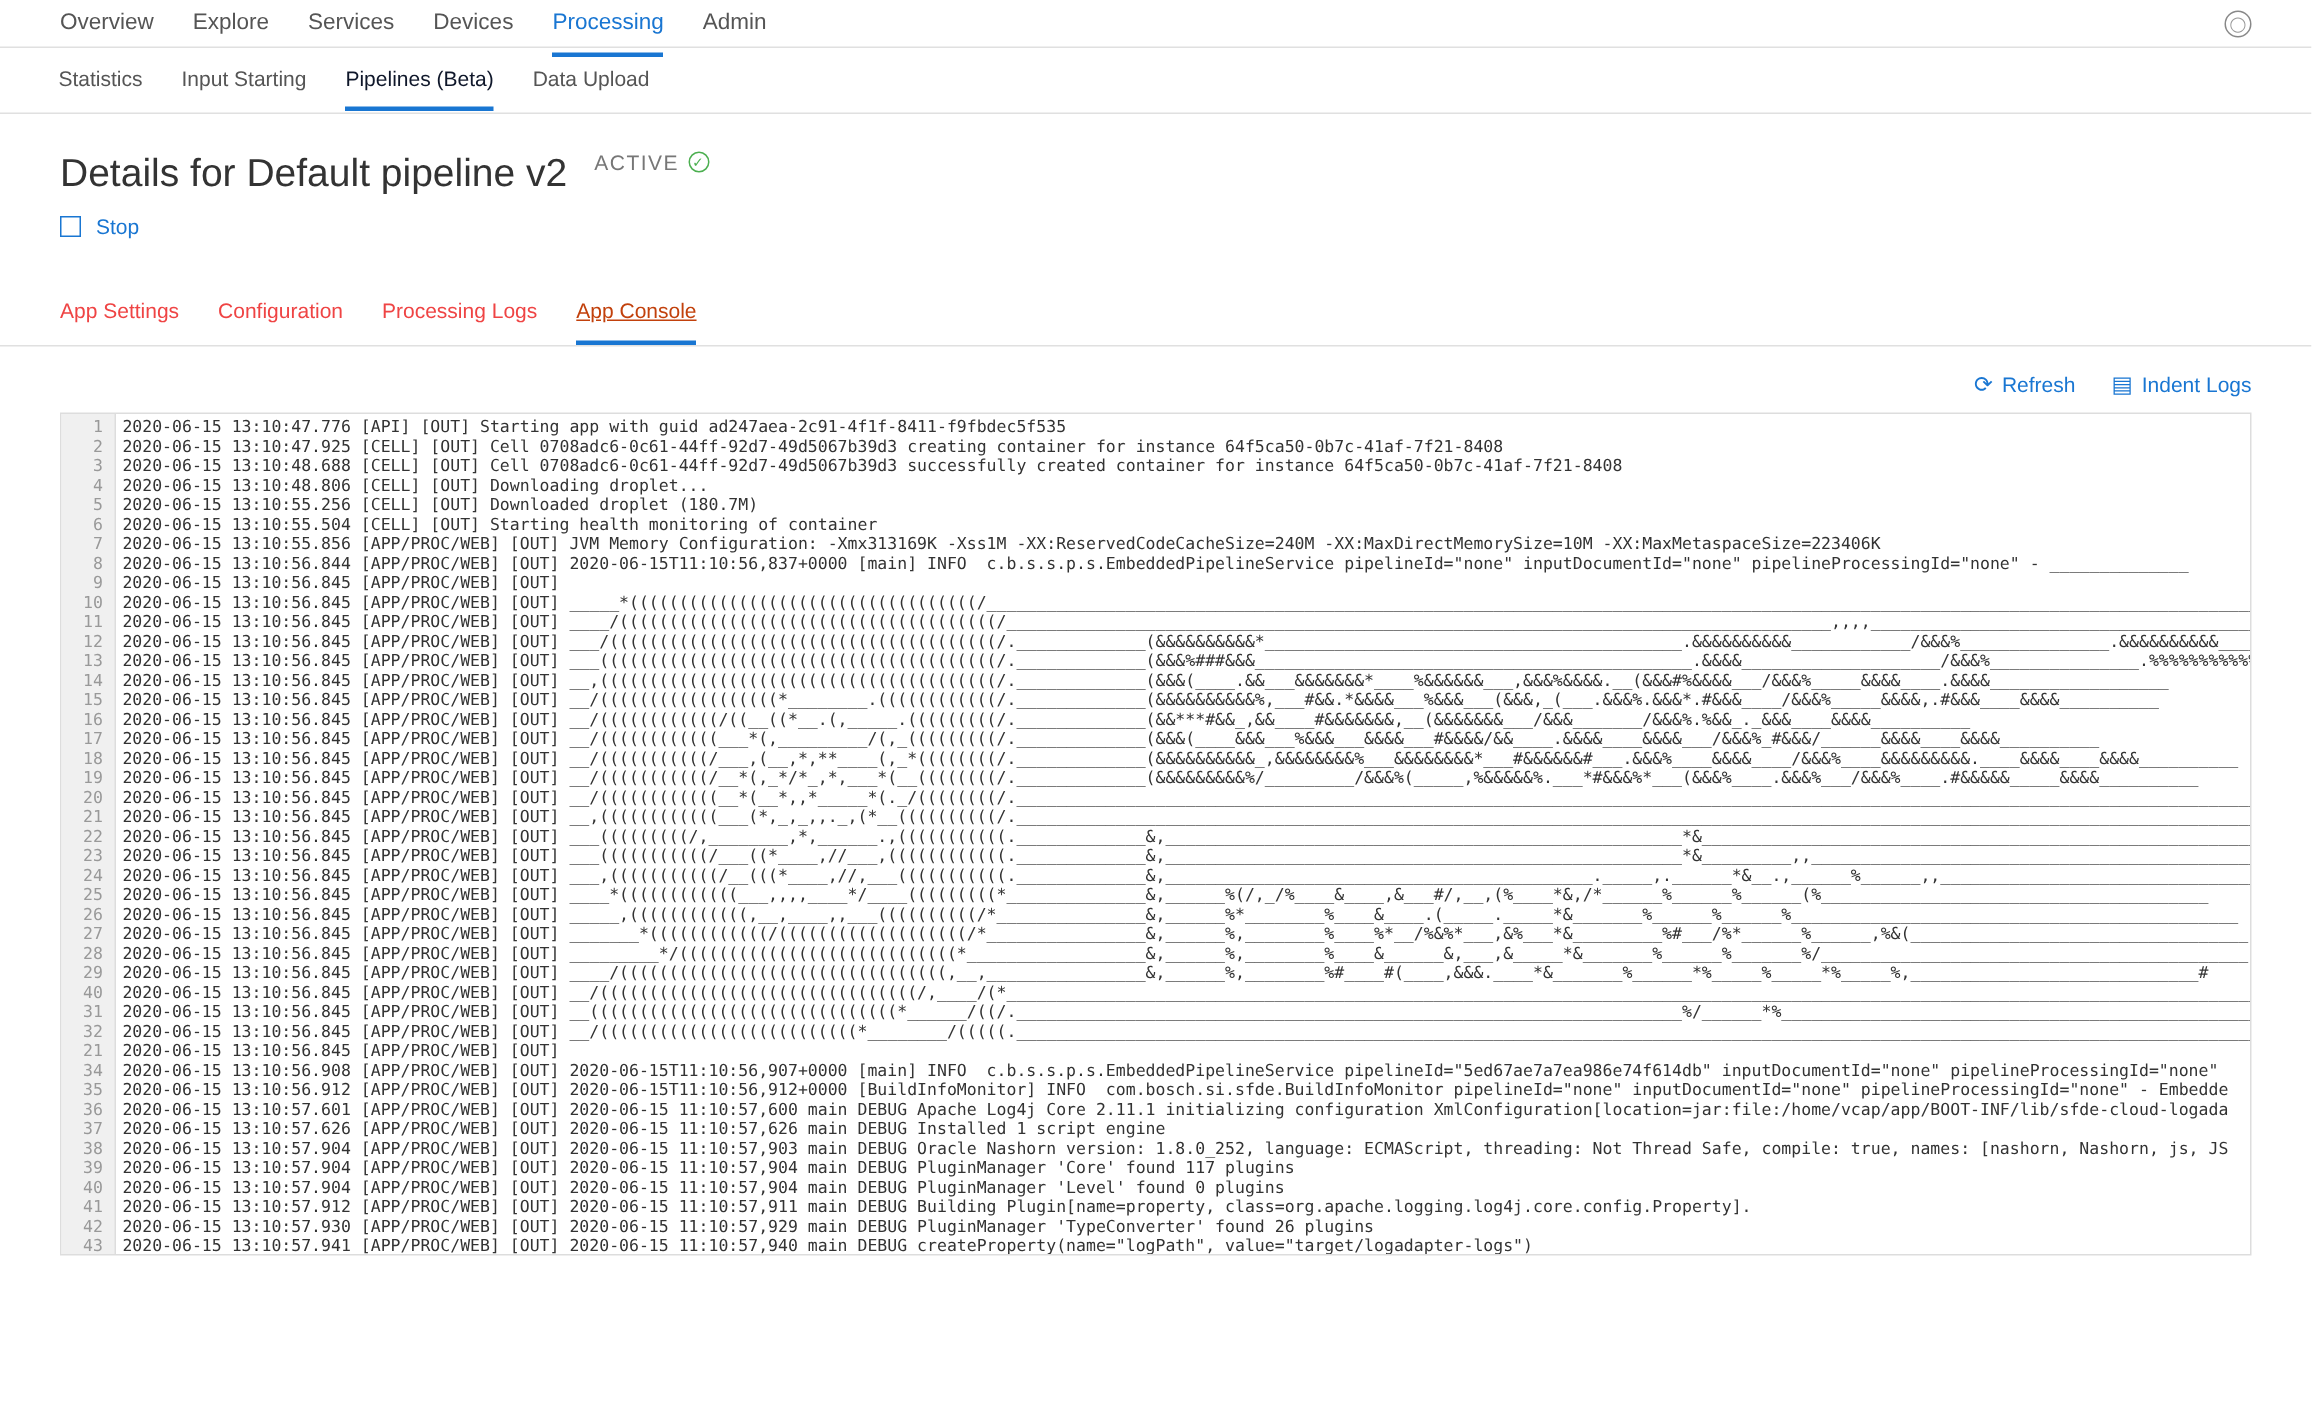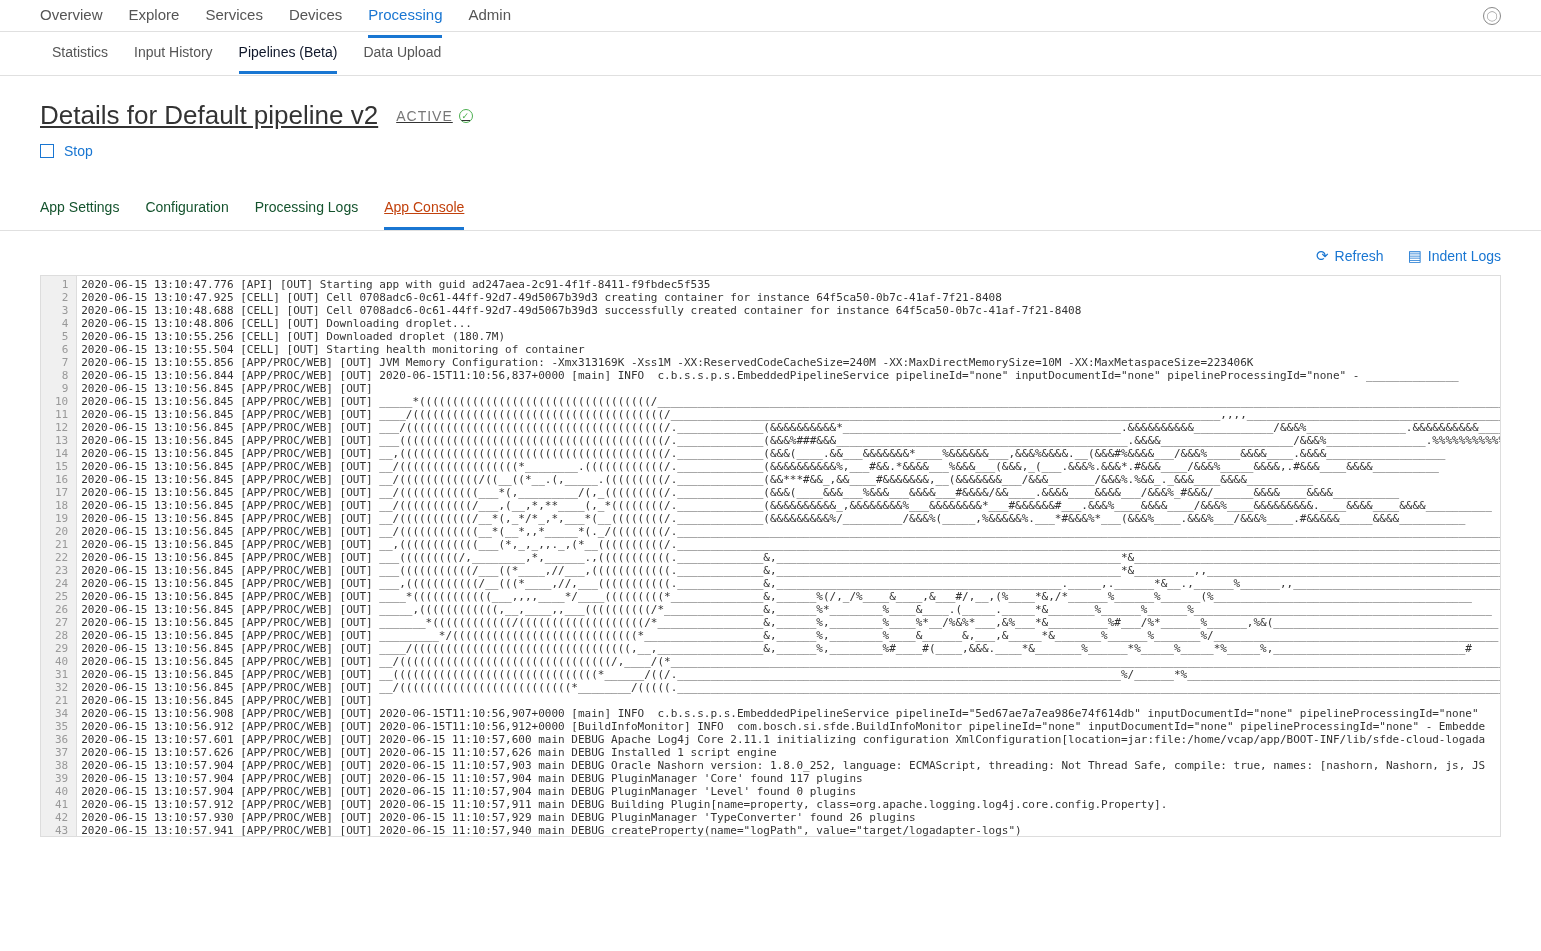--- a/index.html
+++ b/index.html
@@ -4,36 +4,36 @@
 <style>
 * { margin:0; padding:0; box-sizing:border-box; }
 body { font-family:"Helvetica Neue",Arial,sans-serif; background:#fff; color:#333; }
 .topnav { display:flex; align-items:center; padding:0 40px; border-bottom:1px solid #e0e0e0; height:32px; }
 .topnav-tabs { display:flex; gap:26px; flex:1; }
 .topnav-tab { font-size:15px; color:#555; padding:12px 0; cursor:pointer; border-bottom:3px solid transparent; }
 .topnav-tab.active { color:#1976d2; border-bottom-color:#1976d2; }
 .user-area { display:flex; align-items:center; gap:10px; color:#999; font-size:13px; }
 .user-icon { width:18px; height:18px; border:1.5px solid #888; border-radius:50%; display:inline-flex; align-items:center; justify-content:center; font-size:10px; }
 
-.subnav { display:flex; gap:26px; padding:0 52px; border-bottom:1px solid #e0e0e0; height:44px; align-items:center; }
+.subnav { display:flex; gap:26px; padding:0 39px; border-bottom:1px solid #e0e0e0; height:44px; align-items:center; }
 .subnav-tab { font-size:14px; color:#555; padding:11px 0; cursor:pointer; border-bottom:3px solid transparent; }
 .subnav-tab.active { color:#0f172a; border-bottom-color:#1976d2; }
 
 .page-header { padding:24px 40px 10px; }
-.title-row { display:flex; align-items:center; gap:18px;text-decoration:underline; }
+.title-row { display:flex; align-items:flex-start; gap:18px; }
 .page-title { font-size:26px; font-weight:300; color:#333; }
 .status { font-size:14px; color:#777; letter-spacing:1px; display:flex; align-items:center; gap:6px; }
 .status-icon { width:14px; height:14px; border:1.5px solid #4caf50; border-radius:50%; display:inline-flex; align-items:center; justify-content:center; color:#4caf50; font-size:9px; }
 
 .action-row { margin-top:12px; display:flex; align-items:center; gap:10px; }
 .checkbox { width:14px; height:14px; border:1.5px solid #1976d2; cursor:pointer; }
 .action-link { color:#1976d2; font-size:14px; cursor:pointer; }
 
 .detail-tabs { display:flex; gap:26px; padding:30px 40px 0; border-bottom:1px solid #e0e0e0; }
-.detail-tab { font-size:14px; color:#14532d; padding-bottom:12px; cursor:pointer; border-bottom:3px solid transparent; }
+.detail-tab { font-size:14px; color:#ef4444; padding-bottom:12px; cursor:pointer; border-bottom:3px solid transparent; }
 .detail-tab.active { color:#c2410c; border-bottom-color:#1976d2;text-decoration:underline; }
 
 .toolbar { display:flex; justify-content:flex-end; gap:24px; padding:16px 40px 10px; }
 .tool-btn { display:flex; align-items:center; gap:6px; color:#1976d2; font-size:14px; cursor:pointer; }
 .tool-icon { font-size:15px; }
 
 .console-wrap { margin:0 40px 20px; border:1px solid #ddd; position:relative; }
 .console { display:flex; font-family:Consolas,Menlo,monospace; font-size:11px; line-height:13px; height:560px; overflow:auto; }
 .gutter { background:#f0f0f0; color:#999; text-align:right; padding:2px 8px 2px 14px; user-select:none; border-right:1px solid #ddd; }
 .gutter div { height:13px; }
@@ -53,21 +53,21 @@
       <div class="topnav-tab">Admin</div>
     </div>
   <div class="user-area">
     <span></span>
     <span class="user-icon">◯</span>
   </div>
 </div>
 
 <div class="subnav" id="subnav-tabs">
     <div class="subnav-tab">Statistics</div>
-    <div class="subnav-tab">Input History</div>
+    <div class="subnav-tab">Input Starting</div>
     <div class="subnav-tab active">Pipelines (Beta)</div>
     <div class="subnav-tab">Data Upload</div>
   </div>
 
 <div class="page-header">
   <div class="title-row">
     <h1 class="page-title">Details for Default pipeline v2</h1>
     <span class="status">
       <span>ACTIVE</span>
       <span class="status-icon">✓</span>

